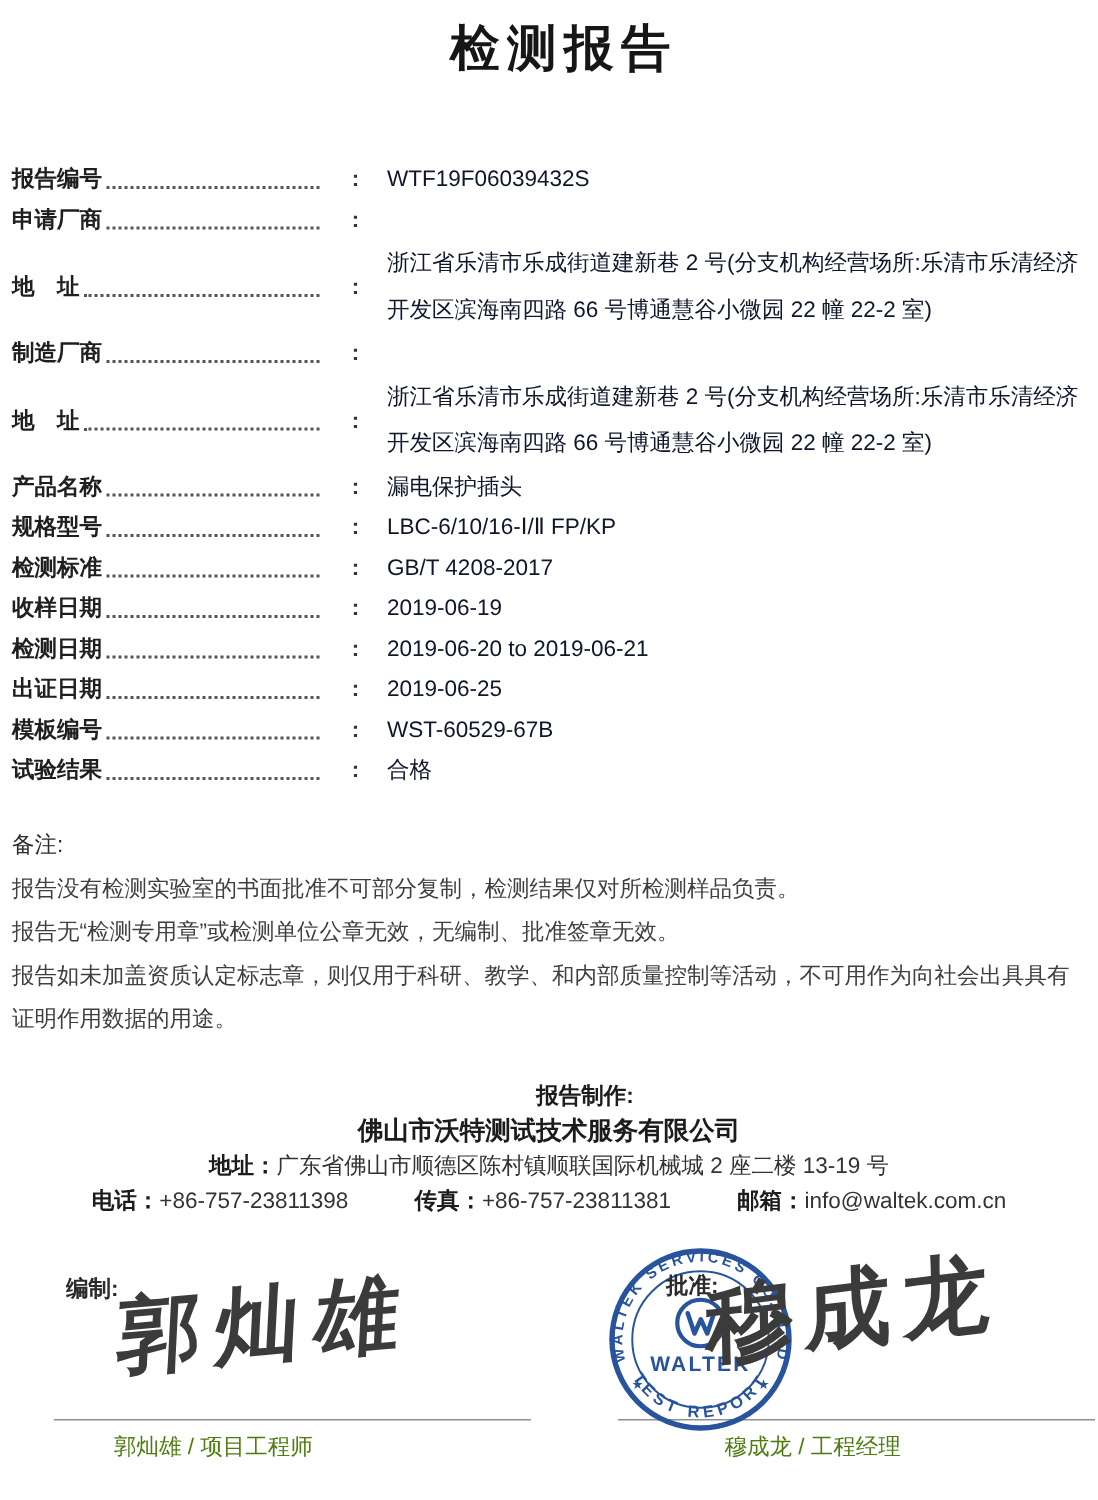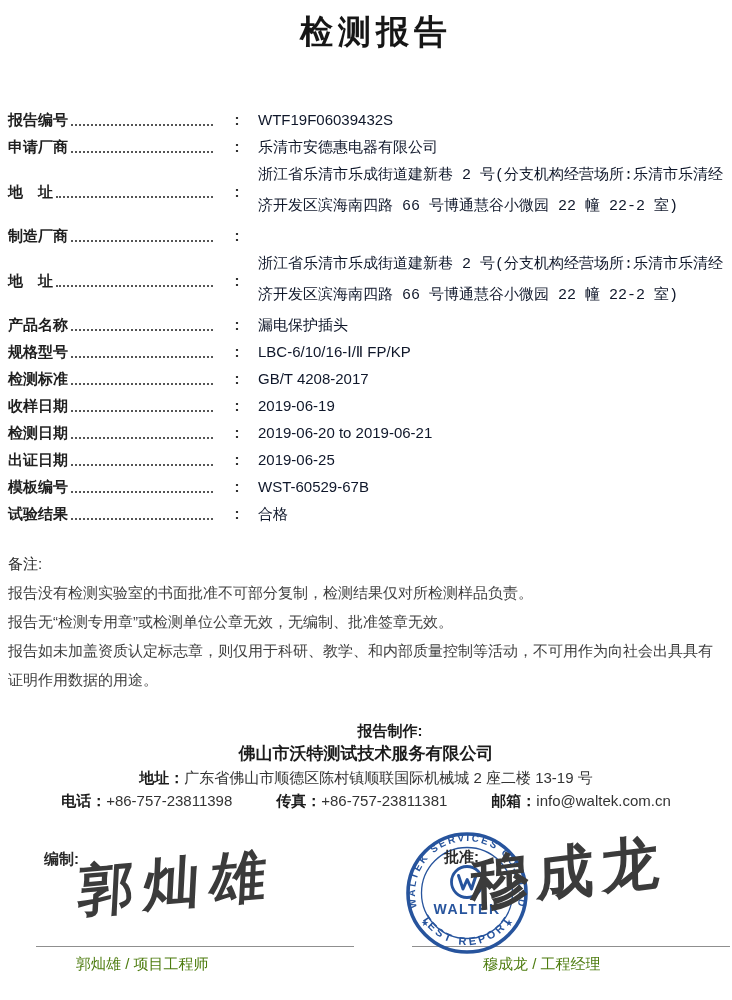--- a/index.html
+++ b/index.html
@@ -12,21 +12,21 @@
 
   .fields { margin:56px 8px 0 8px; }
   .row { display:flex; align-items:flex-start; }
   .row.multi { align-items:center; }
   .label-wrap { width:208px; display:flex; align-items:flex-end; flex:none; }
   .lbl { font-weight:bold; font-size:15px; color:#1f1f1f; line-height:27px; white-space:nowrap; }
   .leader { flex:1; border-bottom:2px dotted #555; margin:0 3px 7px 3px; height:1px; }
   .colon { width:42px; flex:none; text-align:center; font-size:15px; font-weight:bold;
            color:#333; line-height:27px; }
   .val { flex:1; font-size:15px; color:#0f172a; line-height:27px; }
-  .row.multi .val { line-height:31px;font-family:Liberation Mono, monospace; }
+  .row.multi .val { line-height:31px; }
 
   .remarks { margin:22px 8px 0 8px; font-size:15px; color:#3f3f3f; }
   .remarks .head { line-height:29px; color:#2a2a2a; }
   .remarks .line { line-height:29px; }
 
   .maker { margin-top:26px; text-align:center; }
   .maker .head { font-size:15px; font-weight:bold; color:#1c1c1c; line-height:22px;padding-left:48px; }
   .maker .company { font-size:17px; font-weight:bold; color:#1c1c1c; line-height:24px; }
   .maker .addr { font-size:15px; color:#333; line-height:23px;text-align:center; }
   .maker .addr b, .maker .contacts b { color:#1c1c1c; }
@@ -59,21 +59,20 @@
         </div>
       <span class="colon">:</span>
       <div class="val">WTF19F06039432S</div>
     </div>
     <div class="row">
       <div class="label-wrap">
           <span class="lbl">申请厂商</span>
           <span class="leader"></span>
         </div>
       <span class="colon">:</span>
-      <div class="val">乐清市安德惠电器有限公司</div>
     </div>
     <div class="row multi">
       <div class="label-wrap">
           <span class="lbl">地　址</span>
           <span class="leader"></span>
         </div>
       <span class="colon">:</span>
       <div class="val">浙江省乐清市乐成街道建新巷 2 号(分支机构经营场所:乐清市乐清经济开发区滨海南四路 66 号博通慧谷小微园 22 幢 22-2 室)</div>
     </div>
     <div class="row">

